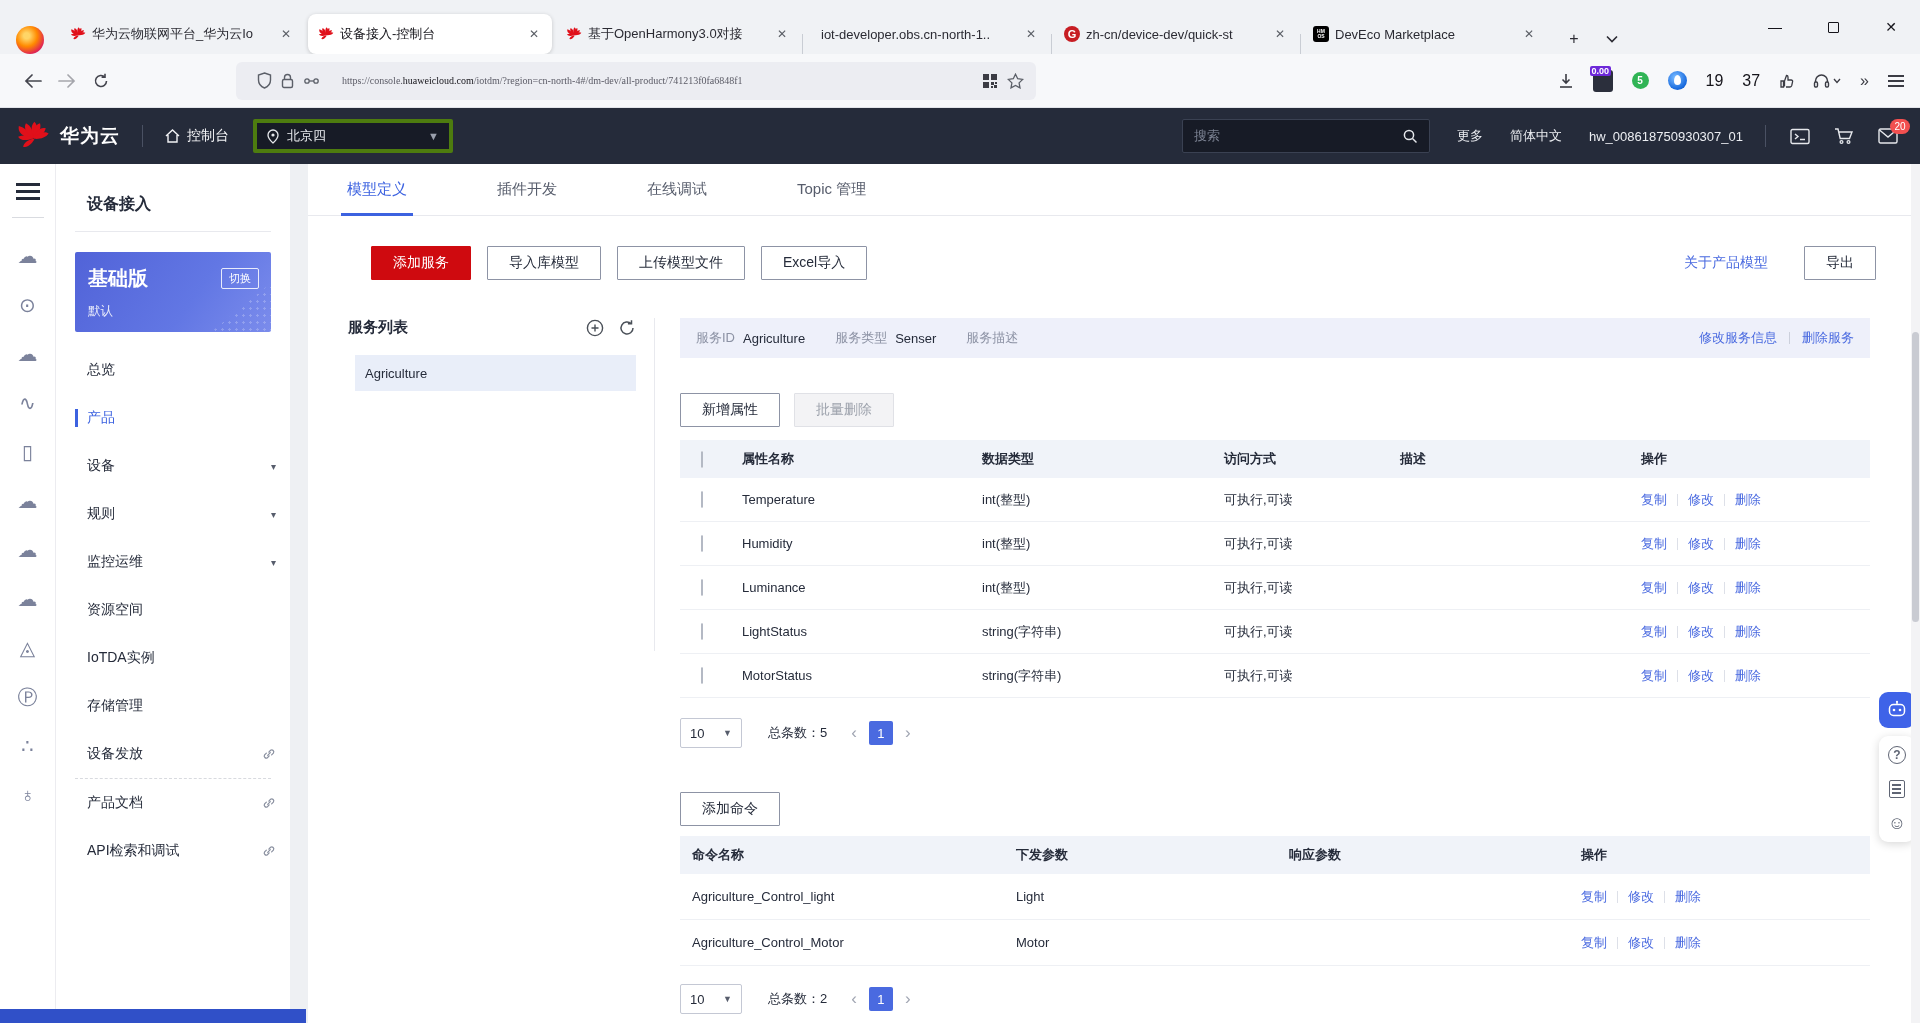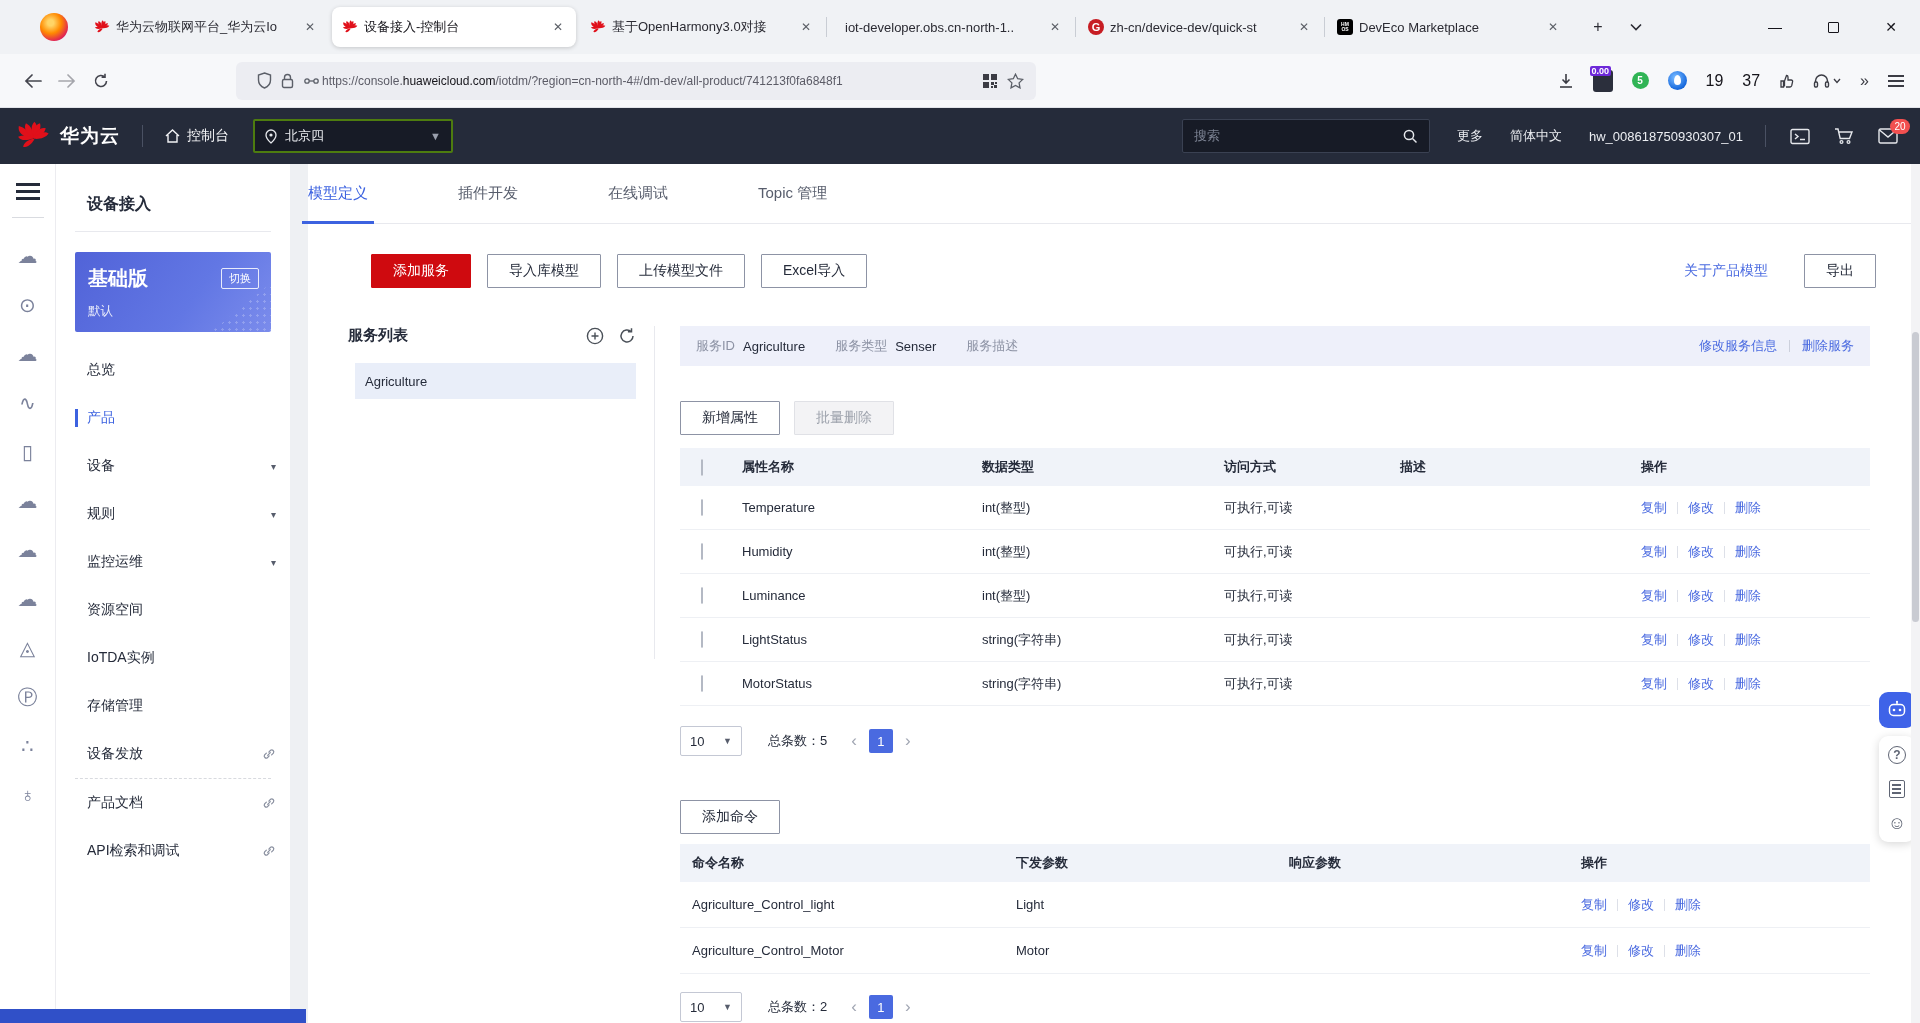--- a/index.html
+++ b/index.html
@@ -3,21 +3,21 @@
 <meta charset="utf-8">
 <style>
   * { margin:0; padding:0; box-sizing:border-box; }
   html,body { width:1920px; height:1023px; }
   body { position:relative; overflow:hidden; background:#fff;
          font-family:"Liberation Sans","DejaVu Sans",sans-serif; color:#252b3a; }
   svg { display:block; }
 
   
   .tabbar { position:absolute; left:0; top:0; width:1920px; height:54px;
-            background:#f0f2f5; display:flex; align-items:center;padding-left:24px; }
+            background:#f0f2f5; display:flex; align-items:flex-end; }
   .fxlogo { width:28px; height:28px; border-radius:50%; margin:0 14px 0 16px;
             background:radial-gradient(circle at 38% 35%, #ffd567 12%, #ff8a00 42%, #e22850 72%, #8f1d96 100%); }
   .btab { width:244px; height:40px; margin:0 2px; border-radius:8px; display:flex;
           align-items:center; padding:0 10px; font-size:13px; color:#15141a; }
   .btab .title { white-space:nowrap; overflow:hidden; text-overflow:ellipsis; flex:1; margin:0 6px; }
   .btab .x { color:#5b5f66; font-size:12px; padding:0 3px; }
   .btab.active { background:#fff; box-shadow:0 1px 4px rgba(0,0,0,.18); }
   .btab:not(.active) .title { color:#2b2b33; }
   .tabdiv { width:1px; height:20px; background:#c9cdd4; }
   .fav { width:16px; height:16px; flex:none; }
@@ -33,21 +33,21 @@
             font-size:14px; color:#15141a; }
   .maxbox { width:11px; height:11px; border:1.4px solid #15141a; border-radius:1px; }
 
   
   .urlbar { position:absolute; left:0; top:54px; width:1920px; height:54px; background:#f7f8fa;
             border-bottom:1px solid #e2e4e9; display:flex; align-items:center; padding:0 16px; }
   .navic { width:34px; height:34px; display:flex; align-items:center; justify-content:center;
            color:#44454e; }
   .urlpill { margin-left:118px; width:800px; height:38px; background:#ecedf2; border-radius:6px;
              display:flex; align-items:center; padding:0 12px; }
-  .urltxt { font-size:12px; margin-left:2px; white-space:nowrap; overflow:hidden; flex:1;
+  .urltxt { font-size:10px; margin-left:22px; white-space:nowrap; overflow:hidden; flex:1;font-family:Liberation Serif, serif;
             -webkit-mask-image:linear-gradient(90deg,#000 88%,transparent); }
   .u-gray { color:#5b5b66; } .u-dom { color:#15141a; }
   .pillic { margin-left:9px; color:#5b5f68; flex:none; }
   .extzone { margin-left:auto; display:flex; align-items:center; gap:19px; color:#3b3c44; }
   .extnum { font-size:16px; color:#15141a; }
   .wallet { position:relative; width:20px; height:22px; background:#2b2f3c; border-radius:3px; }
   .wallet .badge { position:absolute; top:-4px; left:-3px; background:#6d28d9; color:#fff;
                    font-size:9px; padding:0 2px; border-radius:2px; font-weight:bold; }
   .extg { width:17px; height:17px; border-radius:50%; background:#30b455; color:#fff; font-size:10px;
           font-weight:bold; text-align:center; line-height:17px; }
@@ -57,21 +57,21 @@
   .chev { font-size:16px; color:#3b3c44; }
   .hamb { width:16px; height:2px; background:#3b3c44; box-shadow:0 -5px 0 #3b3c44, 0 5px 0 #3b3c44; }
 
   
   .hwheader { position:absolute; left:0; top:108px; width:1920px; height:56px; background:#252b3a;
               display:flex; align-items:center; color:#e6e8ec; }
   .hwlogo { width:34px; height:34px; margin-left:16px; }
   .brand { font-size:19px; font-weight:bold; color:#fff; margin-left:10px; letter-spacing:1px;}
   .hdiv { width:1px; height:22px; background:#4a5163; margin:0 22px; }
   .hhome { display:flex; align-items:center; gap:7px; font-size:14px; color:#f2f3f5; }
-  .region { margin-left:24px; width:200px; height:34px; background:#171b26; border:2px solid #4d7c0f;
+  .region { margin-left:24px; width:200px; height:34px; background:#171b26; border:4px solid #4d7c0f;
             border-radius:2px; display:flex; align-items:center; padding:0 10px; font-size:13px; }
   .region .caret { margin-left:auto; color:#9aa0ad; font-size:11px; }
   .hsearch { margin-left:auto; width:248px; height:34px; background:#171b26; border:1px solid #3a4152;
              border-radius:2px; display:flex; align-items:center; padding:0 11px; }
   .hsearch .ph { color:#7d8494; font-size:13px; }
   .hsearch svg { margin-left:auto; }
   .htxt { font-size:13px; margin-left:27px; color:#eceef2; }
   .hic { margin-left:24px; position:relative; color:#e6e8ec; }
   .mailbadge { position:absolute; top:-9px; right:-12px; min-width:20px; height:15px; background:#f25050;
                color:#fff; font-size:10px; border-radius:8px; text-align:center; line-height:15px; padding:0 4px;}
@@ -105,21 +105,21 @@
   .mitem.active::before { content:""; position:absolute; left:19px; top:15px; width:3px; height:18px; background:#3c62e0; }
   .mcaret { margin-left:auto; color:#575d6c; font-size:10px; }
   .mlink { margin-left:auto; color:#8a90a0; }
   .mdash { margin:0 19px; border-top:1px dashed #d8dadf; }
 
   .vstrip { position:absolute; left:290px; top:164px; bottom:0; width:18px; background:#eef0f3; }
   .bluestrip { position:absolute; left:0; bottom:0; width:306px; height:14px; background:#3050c8; }
 
   
   .content { position:absolute; left:308px; top:164px; right:0; bottom:0; background:#fff; }
-  .ctabs { height:60px; border-bottom:1px solid #e8e9ee; display:flex; gap:90px; }
+  .ctabs { height:52px; border-bottom:1px solid #e8e9ee; display:flex; padding-left:39px; gap:90px; }
   .ctab { display:flex; align-items:center; font-size:15px; color:#575d6c; position:relative; }
   .ctab.active { color:#3c62e0; }
   .ctab.active::after { content:""; position:absolute; left:-6px; right:-6px; bottom:-1px; height:3px; background:#3c62e0; }
 
   .toolbar { margin:30px 44px 0 39px; display:flex; align-items:center; gap:16px; }
   .btn { height:34px; padding:0 21px; background:#fff; border:1px solid #8d93a5; font-size:14px;
          color:#252b3a; display:flex; align-items:center; border-radius:1px;}
   .btn.primary { background:#cf0a0f; border-color:#cf0a0f; color:#ffffff;margin-left:24px; }
   .btn.disabled { background:#f3f3f5; border-color:#e0e1e6; color:#9ea3ad; }
   .about { margin-left:auto; font-size:14px; color:#4a6ae0; }

